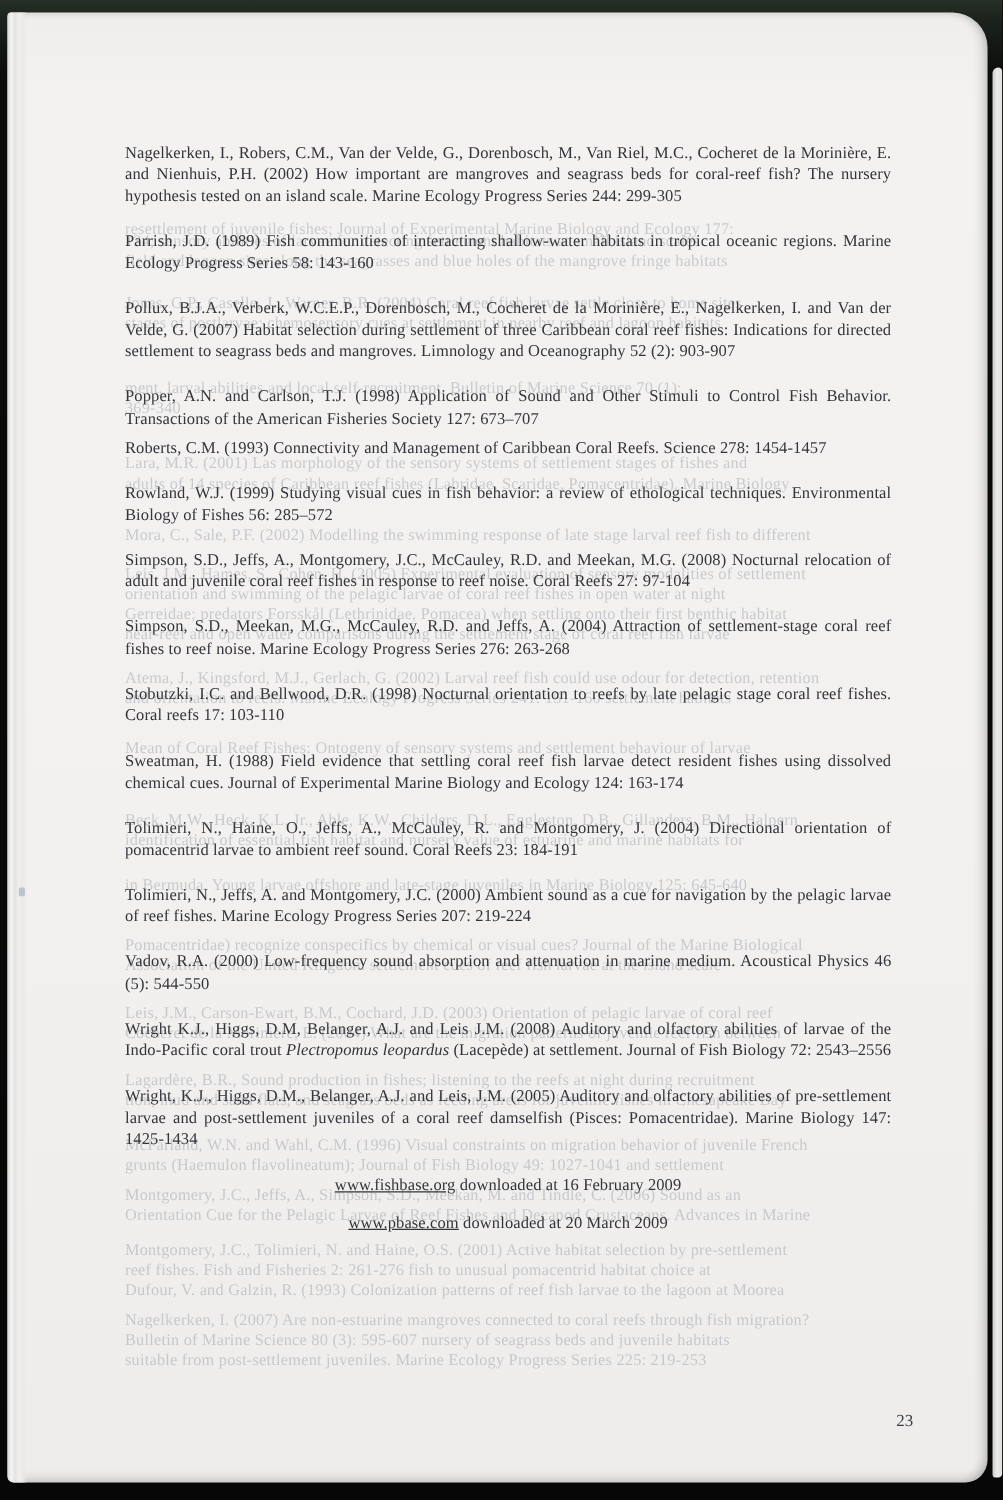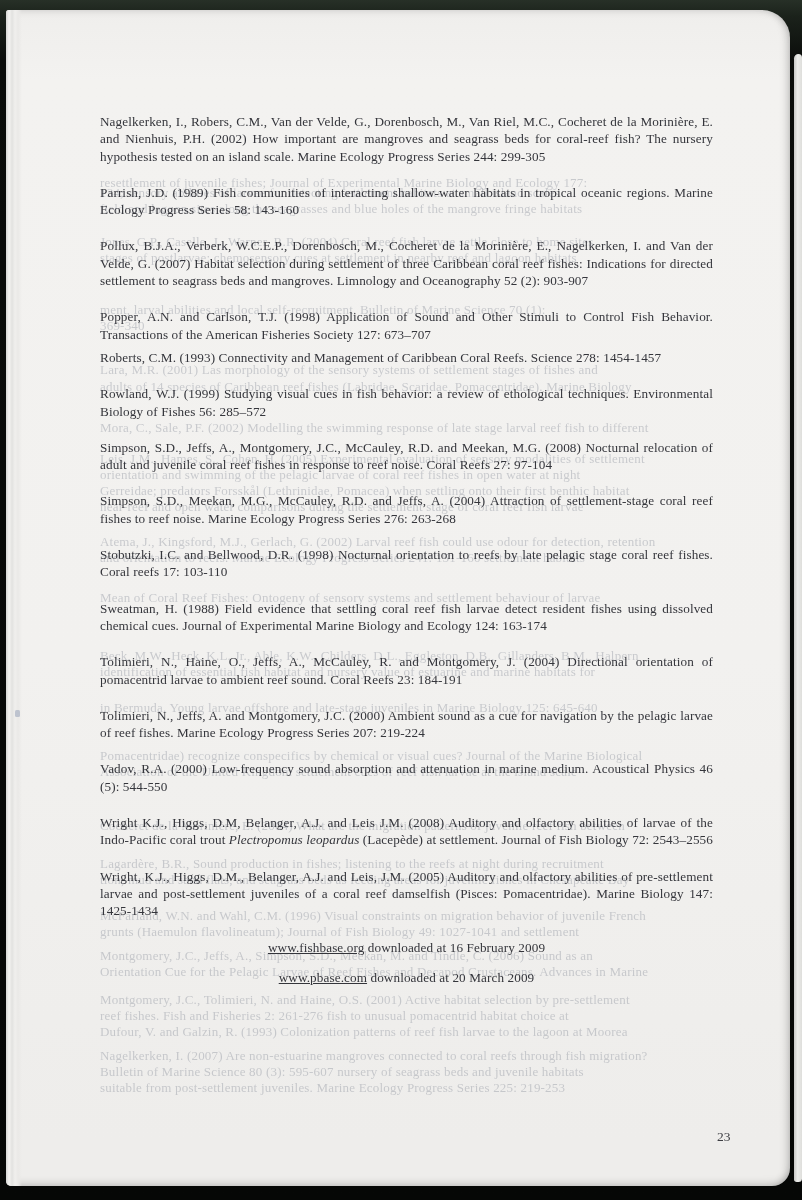--- a/index.html
+++ b/index.html
@@ -82,20 +82,21 @@
         <span class="bleed-line" style="top: 473px;">Gerreidae; predators Forsskål (Lethrinidae, Pomacea) when settling onto their first benthic habitat</span>
         <span class="bleed-line" style="top: 489px;">near-reef and open water comparisons during the settlement stage of coral reef fish larvae</span>
         <span class="bleed-line" style="top: 524px;">Atema, J., Kingsford, M.J., Gerlach, G. (2002) Larval reef fish could use odour for detection, retention</span>
         <span class="bleed-line" style="top: 540px;">and orientation to reefs. Marine Ecology Progress Series 241: 151-160 settlement habitats</span>
         <span class="bleed-line" style="top: 580px;">Mean of Coral Reef Fishes: Ontogeny of sensory systems and settlement behaviour of larvae</span>
         <span class="bleed-line" style="top: 638px;">Beck, M.W., Heck, K.L. Jr., Able, K.W., Childers, D.L., Eggleston, D.B., Gillanders, B.M., Halpern</span>
         <span class="bleed-line" style="top: 654px;">identification of essential fish habitat and nursery value of estuarine and marine habitats for</span>
         <span class="bleed-line" style="top: 690px;">in Bermuda. Young larvae offshore and late-stage juveniles in Marine Biology 125: 645-640</span>
         <span class="bleed-line" style="top: 738px;">Pomacentridae) recognize conspecifics by chemical or visual cues? Journal of the Marine Biological</span>
         <span class="bleed-line" style="top: 754px;">Association of the United Kingdom settlement cues of reef fish larvae at the island scale</span>
+        <span class="bleed-line" style="top: 792px;">Leis, J.M., Carson-Ewart, B.M., Cochard, J.D. (2003) Orientation of pelagic larvae of coral reef</span>
         <span class="bleed-line" style="top: 808px;">Cocheret de la Morinière, E. (2004) What are the migration patterns of juvenile reef fish between</span>
         <span class="bleed-line" style="top: 846px;">Lagardère, B.R., Sound production in fishes; listening to the reefs at night during recruitment</span>
         <span class="bleed-line" style="top: 862px;">tion, mud and sand flats, and seagrass beds as feeding areas for juvenile fishes in Chesapeake Bay</span>
         <span class="bleed-line" style="top: 898px;">McFarland, W.N. and Wahl, C.M. (1996) Visual constraints on migration behavior of juvenile French</span>
         <span class="bleed-line" style="top: 914px;">grunts (Haemulon flavolineatum); Journal of Fish Biology 49: 1027-1041 and settlement</span>
         <span class="bleed-line" style="top: 938px;">Montgomery, J.C., Jeffs, A., Simpson, S.D., Meekan, M. and Tindle, C. (2006) Sound as an</span>
         <span class="bleed-line" style="top: 954px;">Orientation Cue for the Pelagic Larvae of Reef Fishes and Decapod Crustaceans. Advances in Marine</span>
         <span class="bleed-line" style="top: 982px;">Montgomery, J.C., Tolimieri, N. and Haine, O.S. (2001) Active habitat selection by pre-settlement</span>
         <span class="bleed-line" style="top: 998px;">reef fishes. Fish and Fisheries 2: 261-276 fish to unusual pomacentrid habitat choice at</span>
         <span class="bleed-line" style="top: 1014px;">Dufour, V. and Galzin, R. (1993) Colonization patterns of reef fish larvae to the lagoon at Moorea</span>

